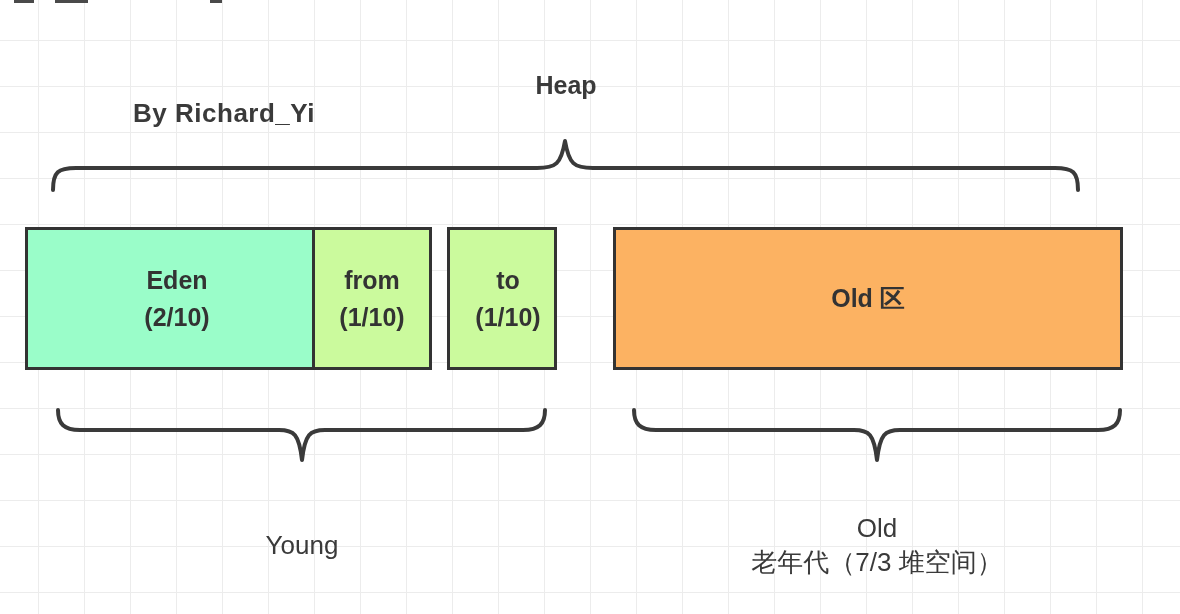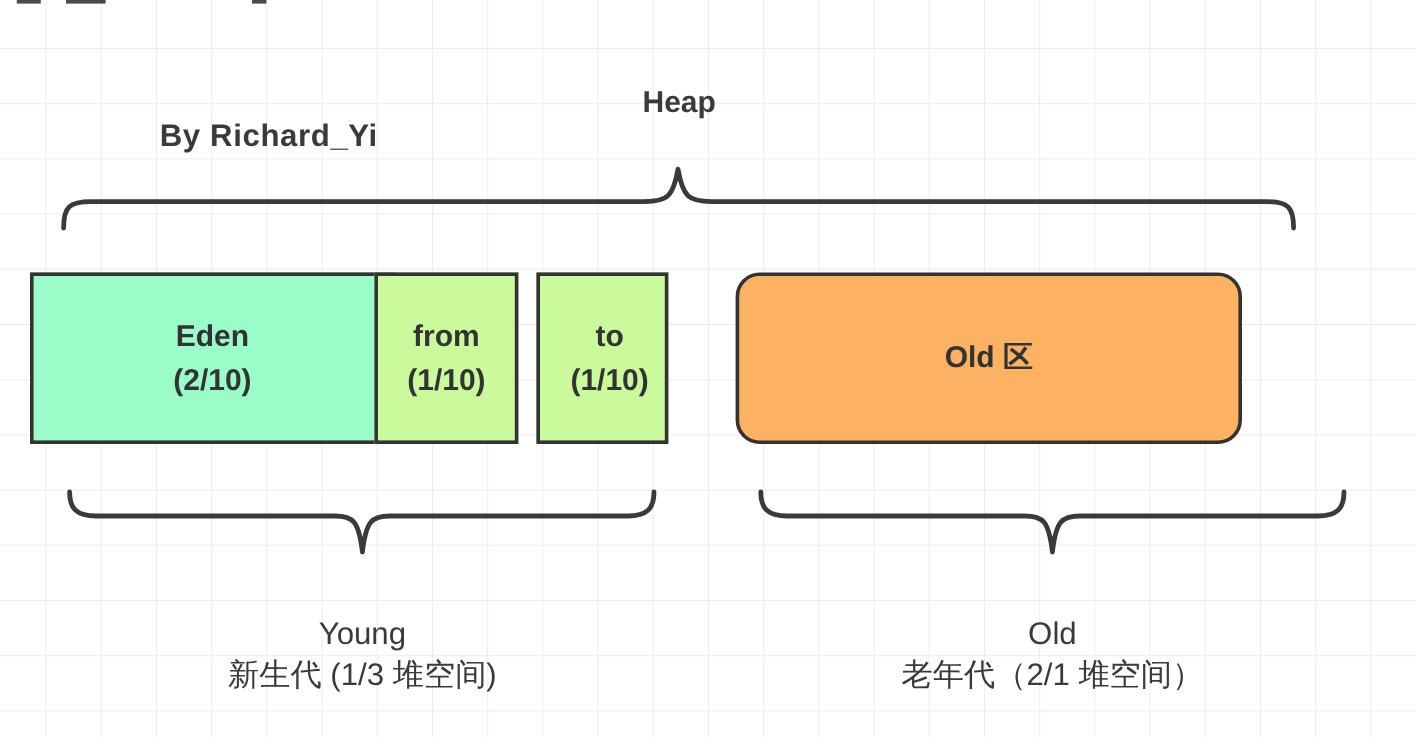--- a/index.html
+++ b/index.html
@@ -23,21 +23,21 @@
   .membox{
     position:absolute;top:227px;height:143px;
     box-sizing:border-box;border:3px solid #333333;
     display:flex;flex-direction:column;align-items:center;justify-content:center;
     z-index:2;
   }
   .membox .bl{font-size:25px;line-height:37px;font-weight:bold;color:#333333;text-align:center;}
   .box-eden{left:25px;width:304px;}
   .box-from{left:312px;width:120px;}
   .box-to{left:447px;width:110px;padding-left:12px;}
-  .box-old{left:613px;width:422px;border-radius:20px;}
+  .box-old{left:613px;width:510px;}
   .genlabel{
     position:absolute;top:511px;height:68px;width:300px;
     display:flex;flex-direction:column;align-items:center;justify-content:center;
   }
   .genlabel .gl{font-size:26px;line-height:34px;font-weight:normal;color:#3a3a3a;text-align:center;white-space:nowrap;}
   .gen-young{left:152px;}
   .gen-old{left:727px;}
   .artifact{position:absolute;top:0;height:3px;background:#4a4a4a;}
 </style>
 </head>
@@ -72,21 +72,20 @@
     <div class="bl">to</div>
     <div class="bl">(1/10)</div>
   </div>
 
   <div class="membox box-old" style="background-color: rgb(252, 178, 98);">
     <div class="bl">Old 区</div>
   </div>
 
   <div class="genlabel gen-young">
     <div class="gl">Young</div>
-    <div class="gl">新生代 (1/3 堆空间)</div>
   </div>
 
   <div class="genlabel gen-old">
     <div class="gl">Old</div>
-    <div class="gl">老年代（2/1 堆空间）</div>
+    <div class="gl">老年代（7/3 堆空间）</div>
   </div>
 
 </div>
 
 </body></html>

